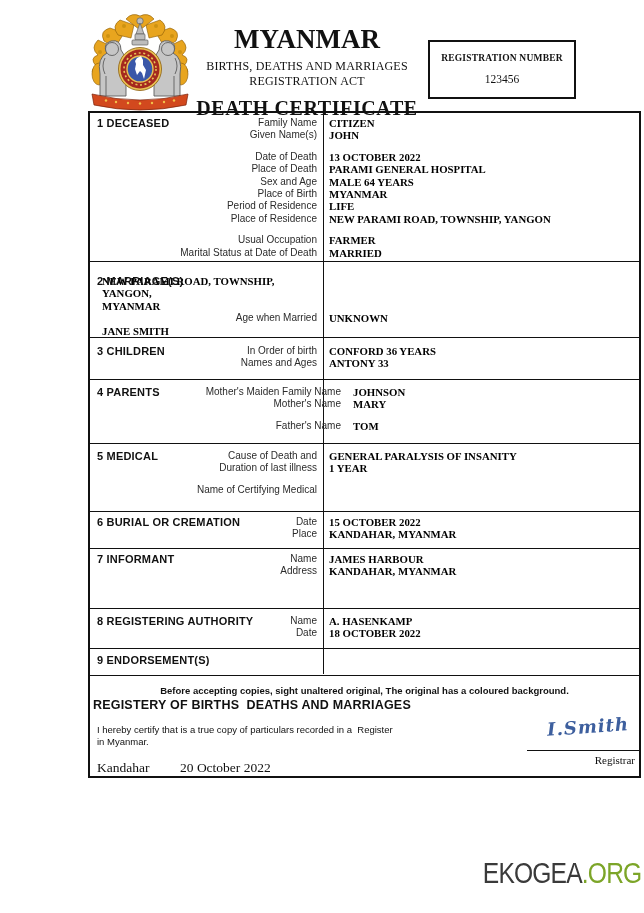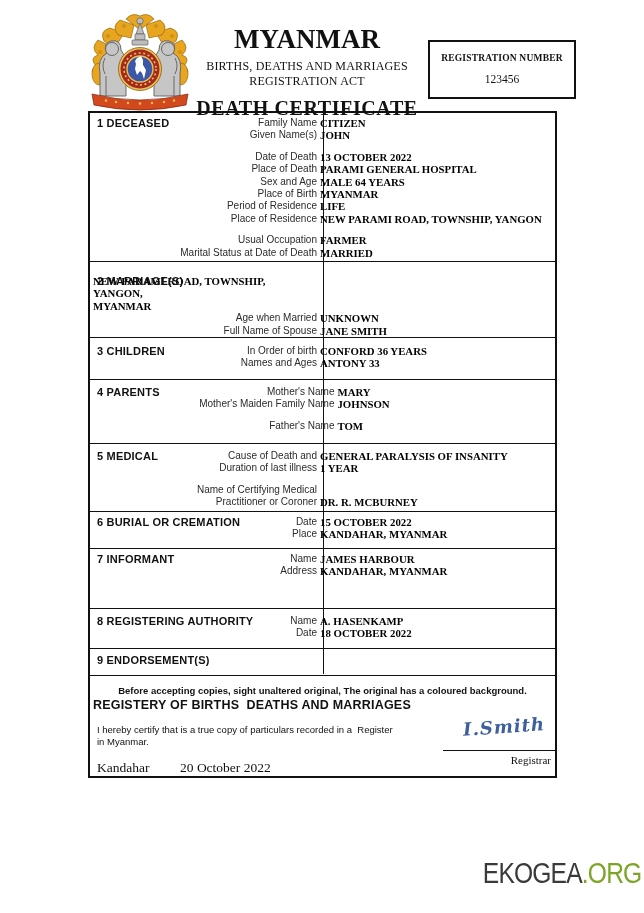--- a/index.html
+++ b/index.html
@@ -11,40 +11,40 @@
   .title-block{position:absolute;left:190px;top:26px;width:234px;text-align:center;}
   .country-title{font-family:"Liberation Serif",serif;font-weight:bold;font-size:27px;line-height:1;}
   .act-subtitle{font-family:"Liberation Serif",serif;font-size:12px;margin-top:6px;letter-spacing:.2px;}
   .doc-title{font-family:"Liberation Serif",serif;font-weight:bold;font-size:20px;margin-top:8px;letter-spacing:.6px;}
   .reg-box{position:absolute;left:428px;top:40px;width:148px;height:59px;border:2px solid #111;
            box-sizing:border-box;text-align:center;}
   .reg-label{font-family:"Liberation Serif",serif;font-weight:bold;font-size:9.5px;margin-top:11px;letter-spacing:.2px;}
   .reg-number{font-family:"Liberation Serif",serif;font-size:11.5px;margin-top:10px;}
 
   
-  .cert-table{position:absolute;left:88px;top:111px;width:469px;height:667px;border:2px solid #111;
+  .cert-table{position:absolute;left:88px;top:111px;width:553px;height:667px;border:2px solid #111;
               box-sizing:border-box;}
   .vdivider{position:absolute;left:233px;top:0;width:1px;height:561px;background:#111;}
   #sections .section{position:relative;border-bottom:1px solid #111;box-sizing:border-box;
                      padding-top:var(--pt,4px);}
   #sections .section:nth-child(1){--pt:4px;min-height:149px;}
   #sections .section:nth-child(2){--pt:13px;min-height:73px;}
   #sections .section:nth-child(3){--pt:7px;min-height:42px;}
   #sections .section:nth-child(4){--pt:6px;min-height:64px;padding-left:24px;}
   #sections .section:nth-child(5){--pt:6px;min-height:68px;}
   #sections .section:nth-child(6){--pt:4px;min-height:37px;}
   #sections .section:nth-child(7){--pt:4px;min-height:60px;}
   #sections .section:nth-child(8){--pt:6px;min-height:40px;}
   #sections .section:nth-child(9){--pt:5px;min-height:27px;}
   .section-title{position:absolute;left:7px;top:var(--pt,4px);
                  font-weight:bold;font-size:11px;letter-spacing:.2px;color:#111;}
   .row{display:flex;}
   .row.blank{height:9px;}
   .lbl{width:227px;text-align:right;font-size:10px;line-height:12.4px;color:#2b2b2b;}
-  .val{margin-left:3px;width:224px;font-family:"Liberation Serif",serif;font-weight:bold;
+  .val{margin-left:12px;width:224px;font-family:"Liberation Serif",serif;font-weight:bold;
        font-size:10.8px;line-height:12.4px;color:#000;white-space:pre-line;}
 
   
   .cert-footer{position:relative;height:103px;}
   .notice{position:absolute;top:9px;left:0;right:0;text-align:center;font-weight:bold;font-size:9.5px;}
   .registry-title{position:absolute;top:22px;left:3px;font-weight:bold;font-size:12.5px;
                   white-space:pre-wrap;letter-spacing:.2px;}
   .certify{position:absolute;top:48px;left:7px;width:300px;font-size:9.5px;line-height:12px;white-space:pre-wrap;}
   .signature{position:absolute;top:40px;right:10px;font-family:"DejaVu Serif",serif;font-style:italic;
              font-weight:bold;font-size:18px;color:#3d5f9e;transform:rotate(-4deg);letter-spacing:1px;}
@@ -196,45 +196,44 @@
           <div class="section-title">2 MARRIAGE(S)</div>
           <div class="row">
             <div class="val">NEW PARAMI ROAD, TOWNSHIP, YANGON,
 MYANMAR</div>
           </div>
           <div class="row">
             <div class="lbl">Age when Married</div>
             <div class="val">UNKNOWN</div>
           </div>
           <div class="row">
-            <div class="lbl">Full Name of Spouse</div>
             <div class="val">JANE SMITH</div>
           </div>
         </div>
         <div class="section">
           <div class="section-title">3 CHILDREN</div>
           <div class="row">
             <div class="lbl">In Order of birth</div>
             <div class="val">CONFORD 36 YEARS</div>
           </div>
           <div class="row">
             <div class="lbl">Names and Ages</div>
             <div class="val">ANTONY 33</div>
           </div>
         </div>
         <div class="section">
           <div class="section-title">4 PARENTS</div>
           <div class="row">
+            <div class="lbl">Mother's Maiden Family Name</div>
+            <div class="val">JOHNSON</div>
+          </div>
+          <div class="row">
             <div class="lbl">Mother's Name</div>
             <div class="val">MARY</div>
           </div>
-          <div class="row">
-            <div class="lbl">Mother's Maiden Family Name</div>
-            <div class="val">JOHNSON</div>
-          </div>
           <div class="row blank">
             <div class="lbl"></div>
             <div class="val"></div>
           </div>
           <div class="row">
             <div class="lbl">Father's Name</div>
             <div class="val">TOM</div>
           </div>
         </div>
         <div class="section">
@@ -247,24 +246,20 @@
             <div class="lbl">Duration of last illness</div>
             <div class="val">1 YEAR</div>
           </div>
           <div class="row blank">
             <div class="lbl"></div>
             <div class="val"></div>
           </div>
           <div class="row">
             <div class="lbl">Name of Certifying Medical</div>
             <div class="val"></div>
-          </div>
-          <div class="row">
-            <div class="lbl">Practitioner or Coroner</div>
-            <div class="val">DR. R. MCBURNEY</div>
           </div>
         </div>
         <div class="section">
           <div class="section-title">6 BURIAL OR CREMATION</div>
           <div class="row">
             <div class="lbl">Date</div>
             <div class="val">15 OCTOBER 2022</div>
           </div>
           <div class="row">
             <div class="lbl">Place</div>

